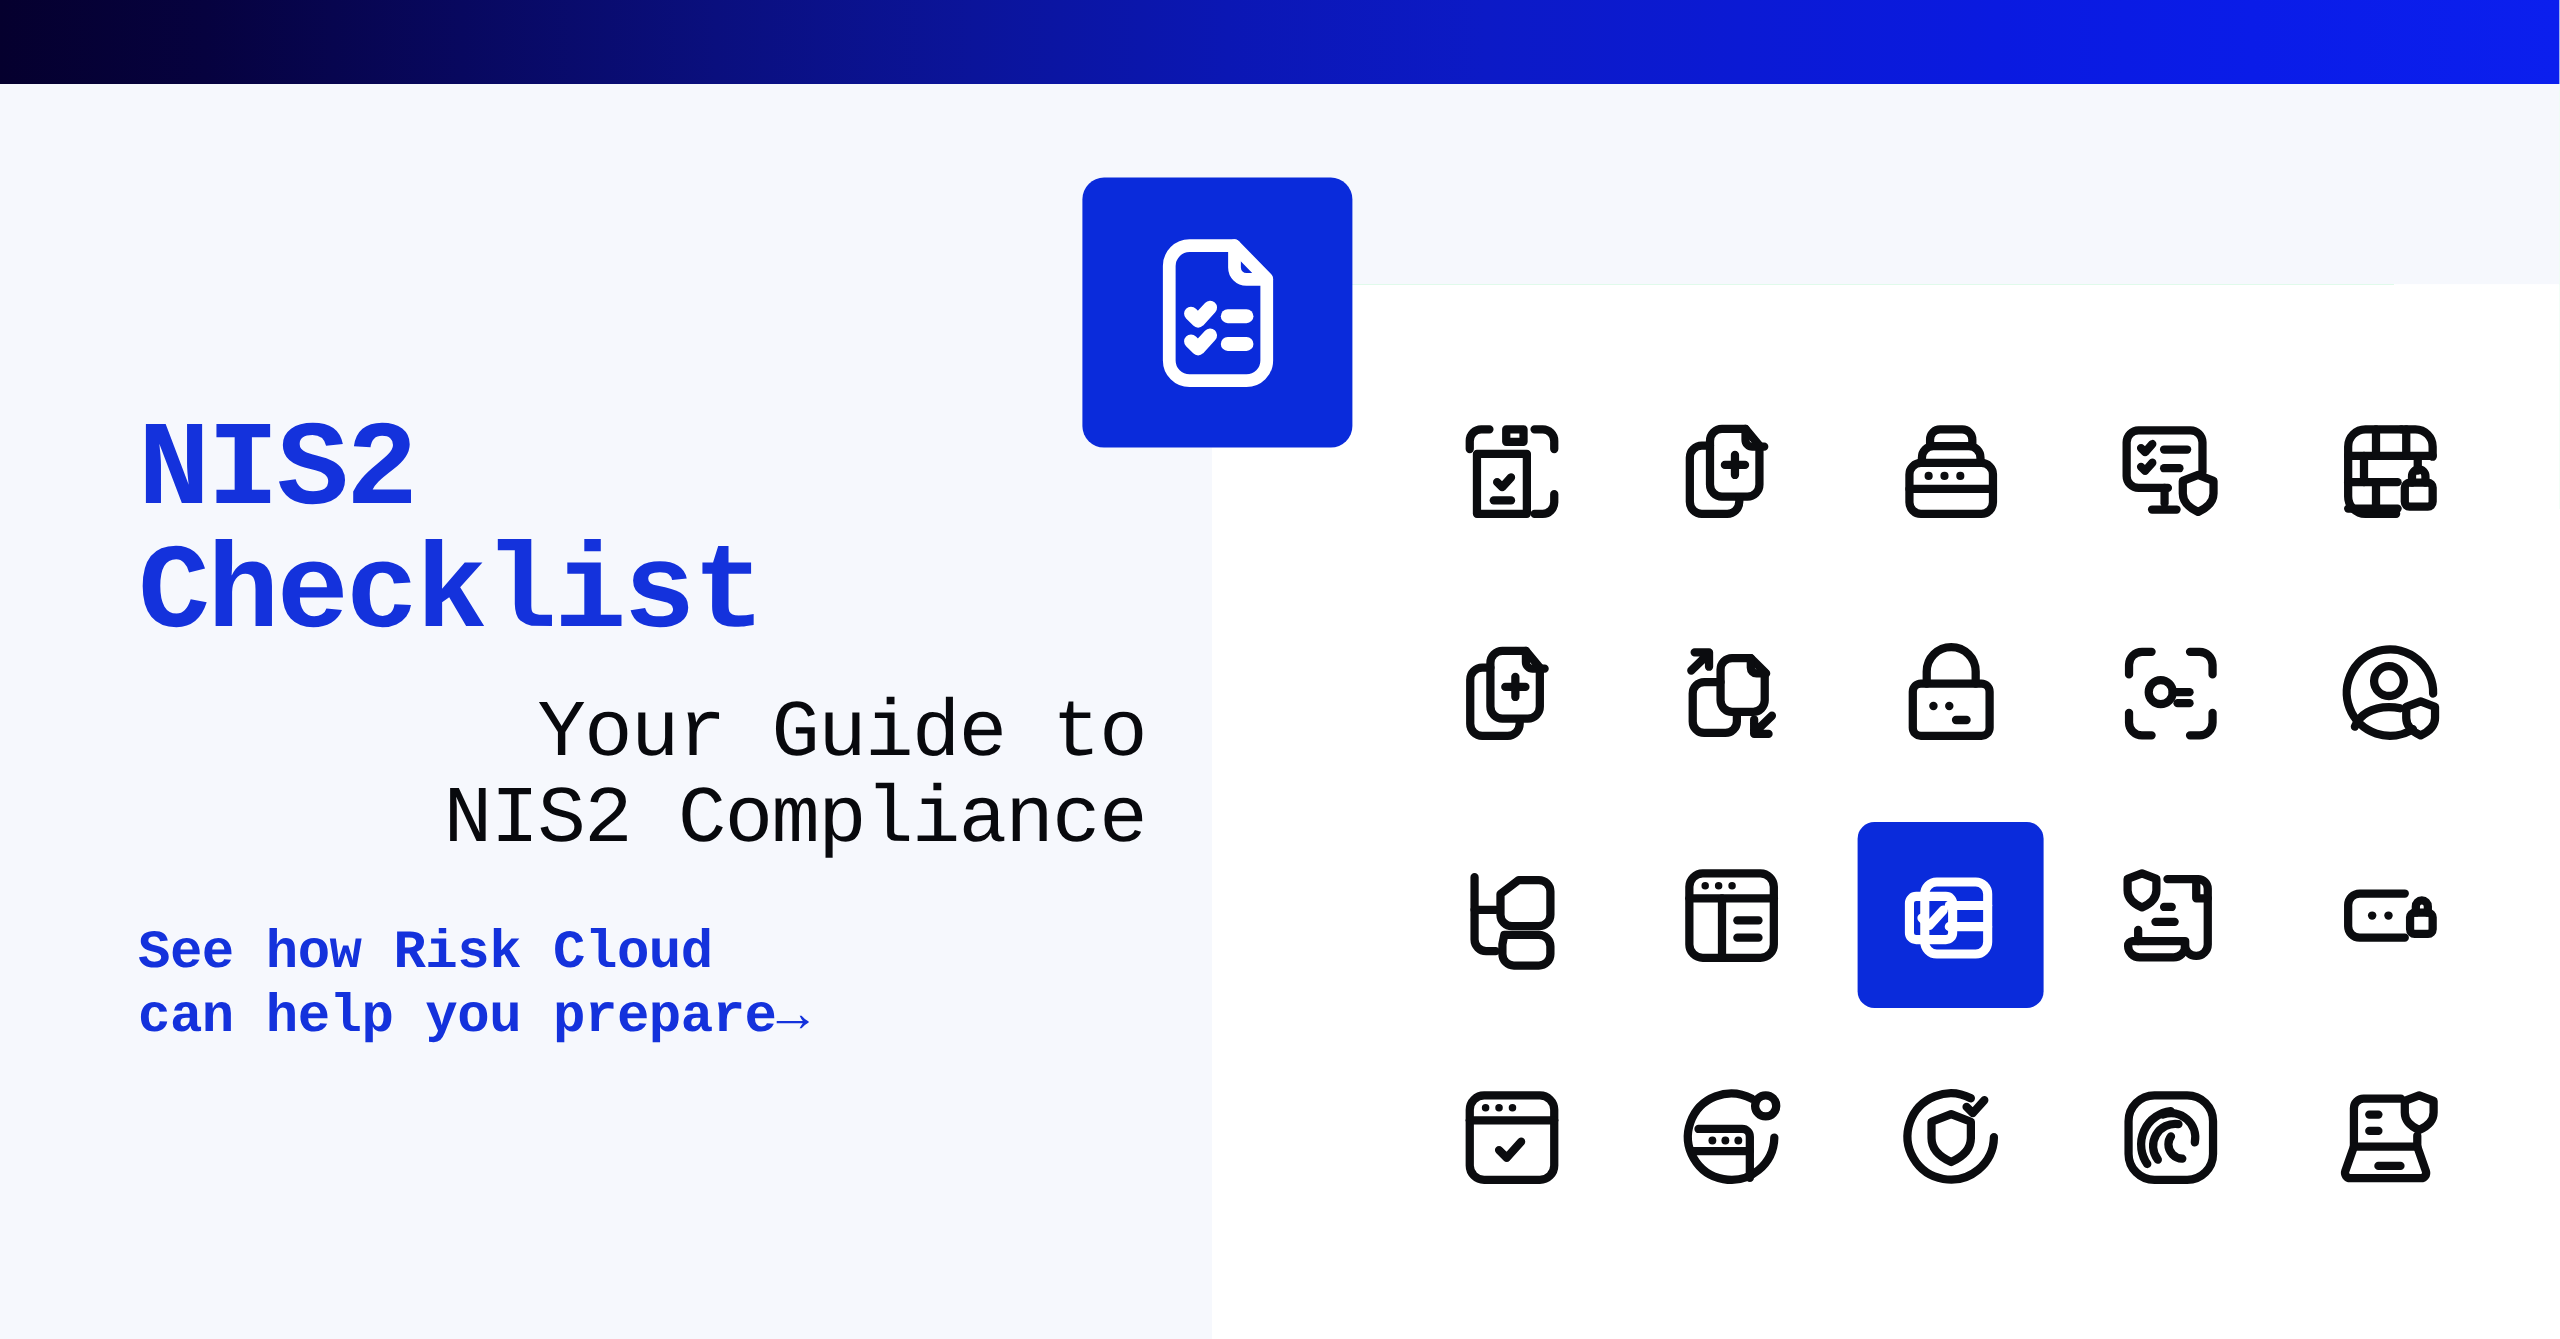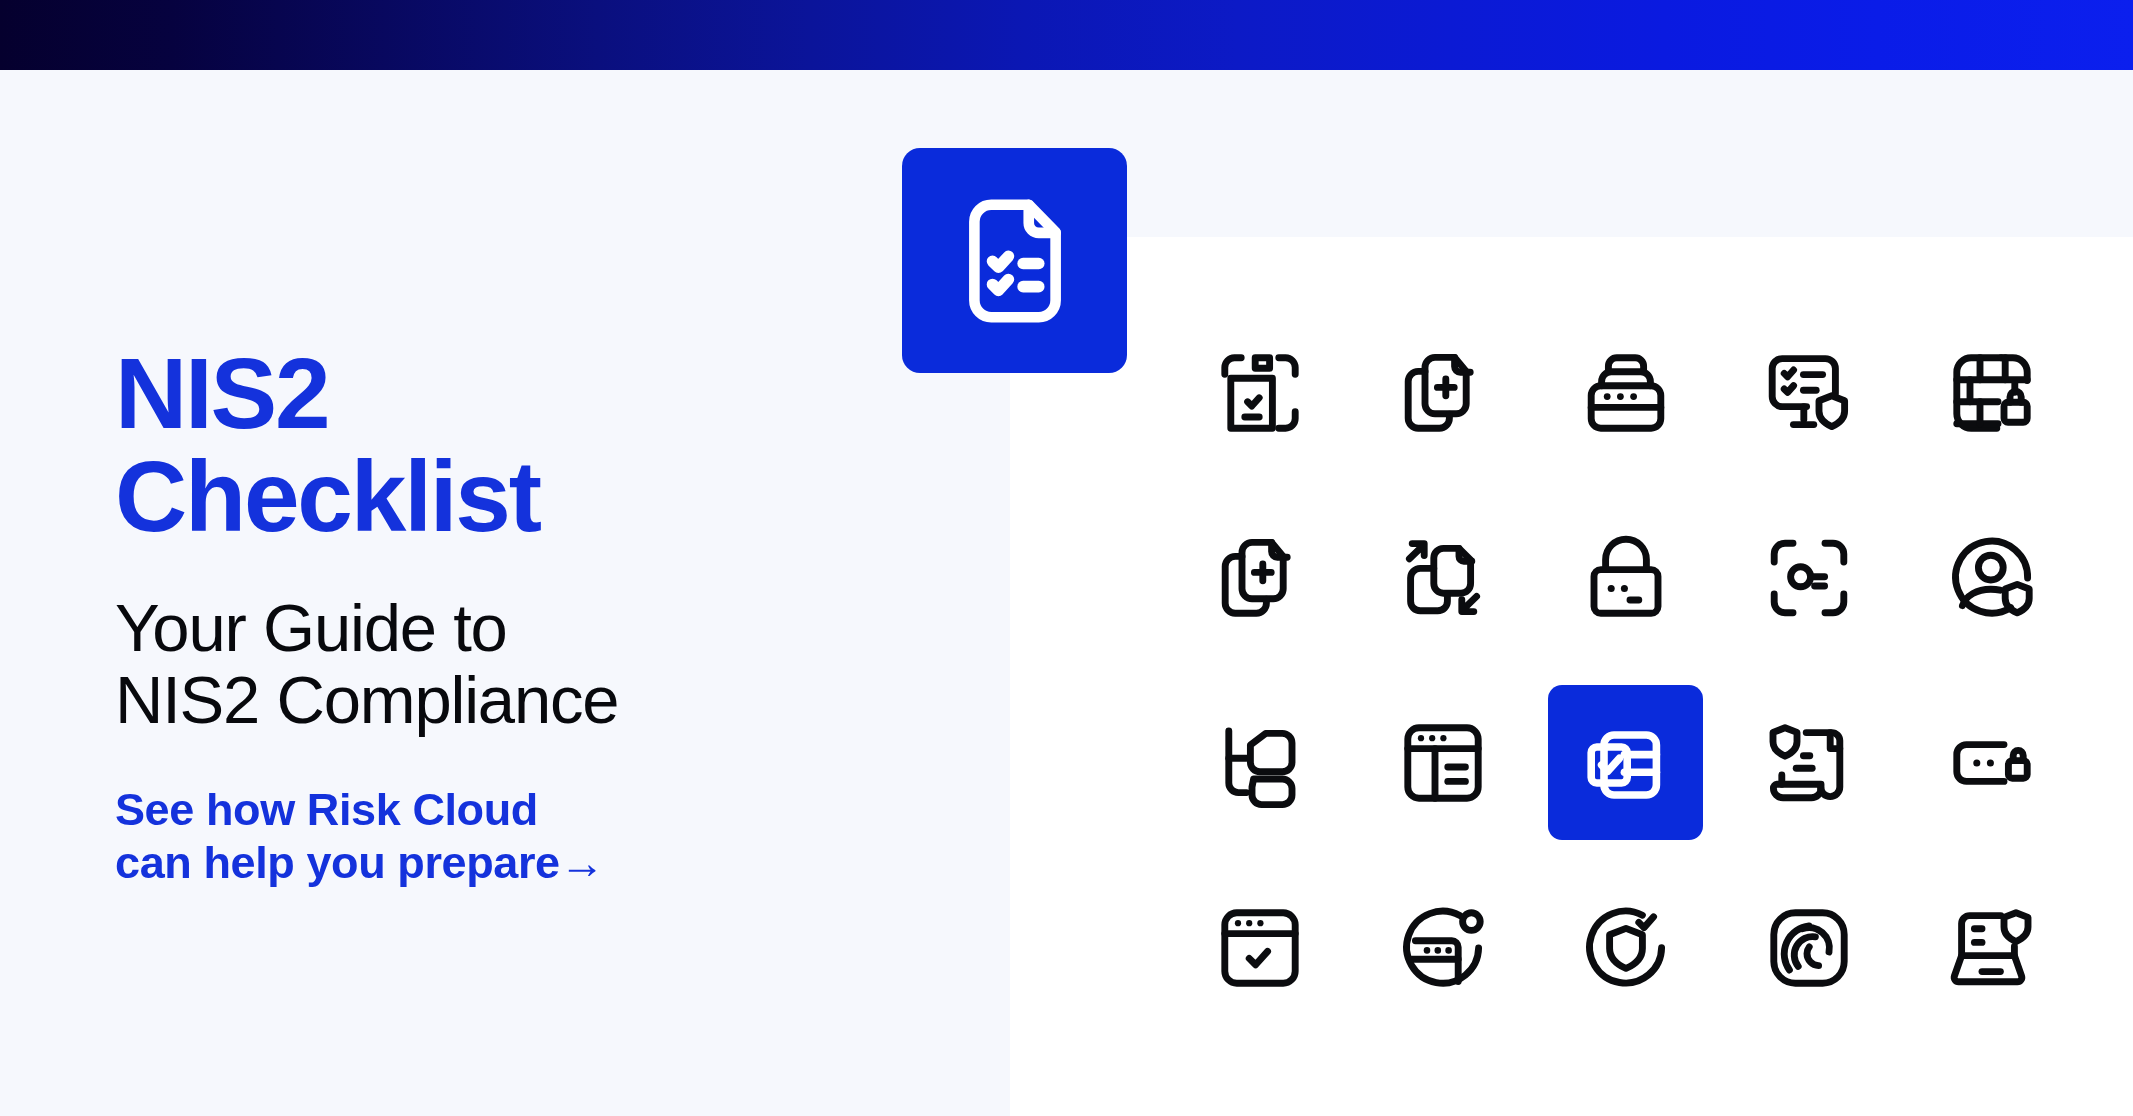--- a/index.html
+++ b/index.html
@@ -6,20 +6,21 @@
   html, body {
     width: 2133px; height: 1116px;
     font-family: "Liberation Sans", sans-serif;
     background: #ffffff;
     overflow: hidden;
   }
   #stage {
     position: relative;
     width: 1995px; height: 1116px;
     background: #86efac;
+    font-family: Liberation Mono, monospace;
   }
 
   
   #topbar {
     position: absolute; left: 0; top: 0;
     width: 2133px; height: 70px;
     background: linear-gradient(90deg,
       #05002e 0%, #06023f 8%, #08085f 18%, #0a0f7e 28%,
       #0b149a 38%, #0b17b4 48%, #0c1ac6 58%, #0b1ad4 68%,
       #0a1ae0 78%, #0a1ce8 88%, #0b1fee 100%);
@@ -38,27 +39,28 @@
   }
   #headline {
     font-size: 100px;
     line-height: 1.03;
     font-weight: 700;
     letter-spacing: -2.2px;
     color: #1432dc;
     white-space: pre-line;
   }
   #subhead {
-    margin-top: 44px;
+    margin-top: 29px;
     font-size: 67px;
     line-height: 1.07;
     font-weight: 400;
     letter-spacing: -1.2px;
     color: #08090d;
     white-space: pre-line;
+    text-align: right;
   }
   #cta-link {
     display: block;
     margin-top: 48px;
     font-size: 45px;
     line-height: 1.18;
     font-weight: 700;
     letter-spacing: -0.4px;
     color: #1432dc;
     text-decoration: none;

